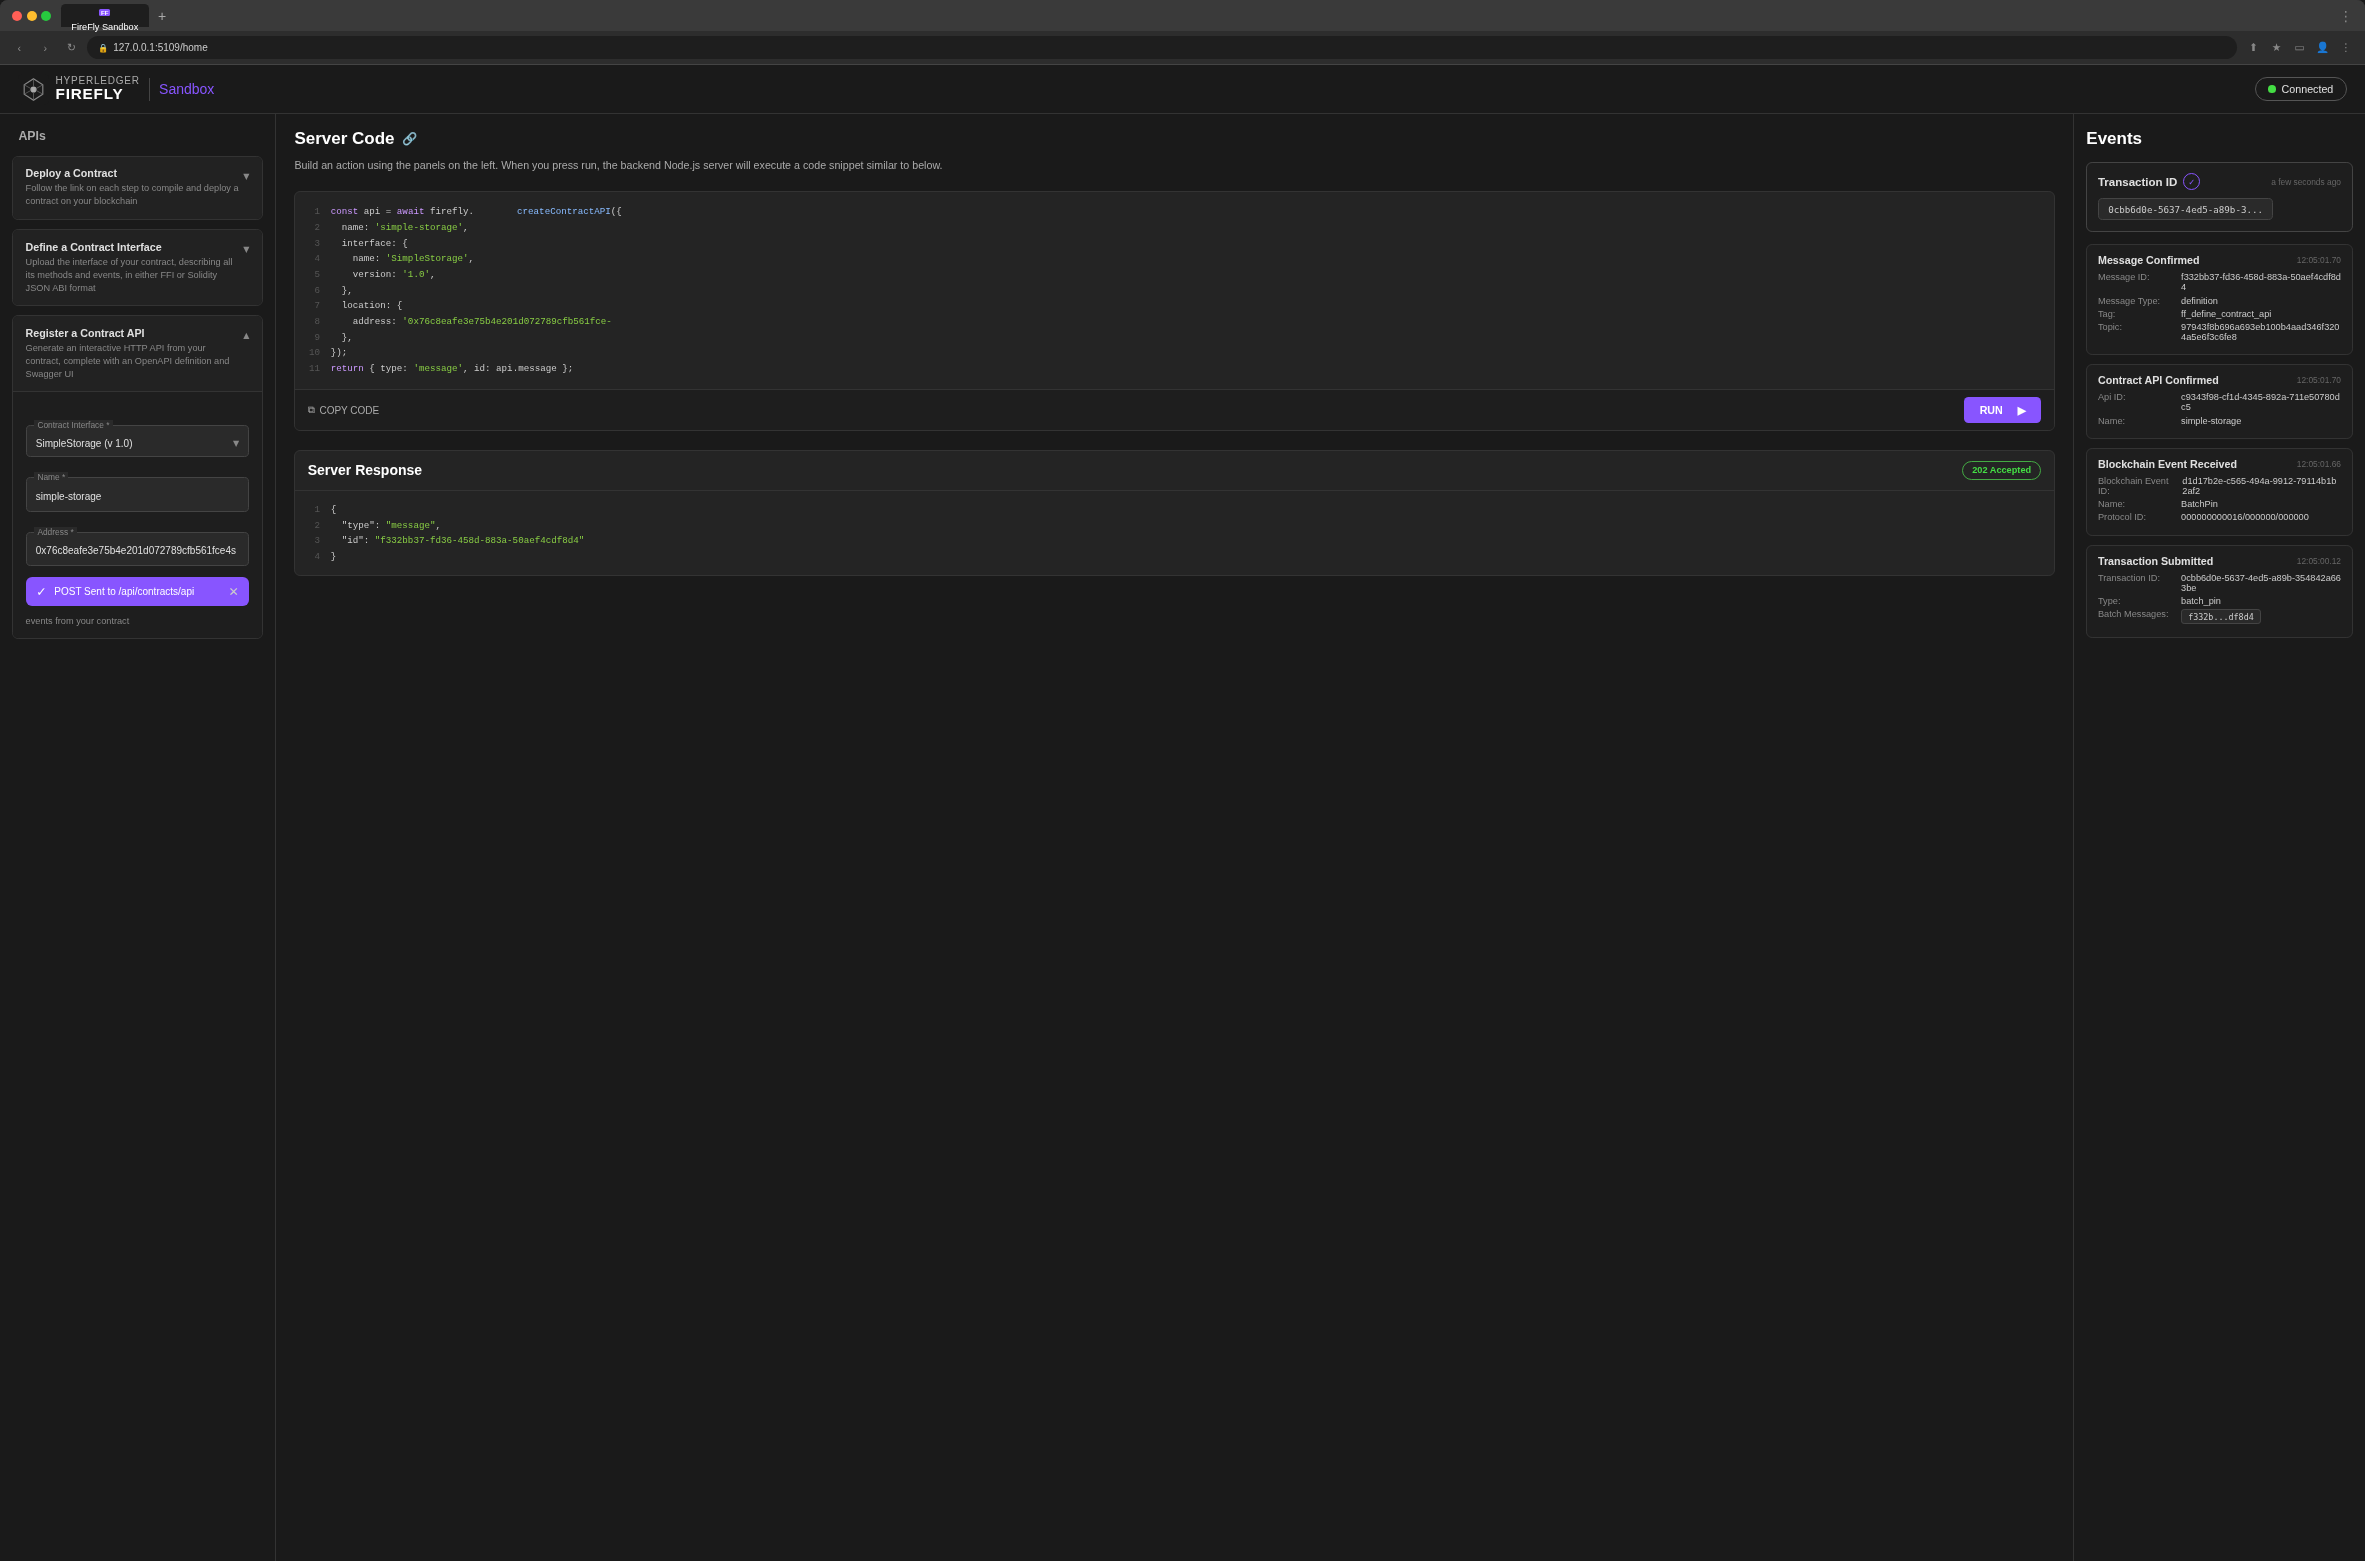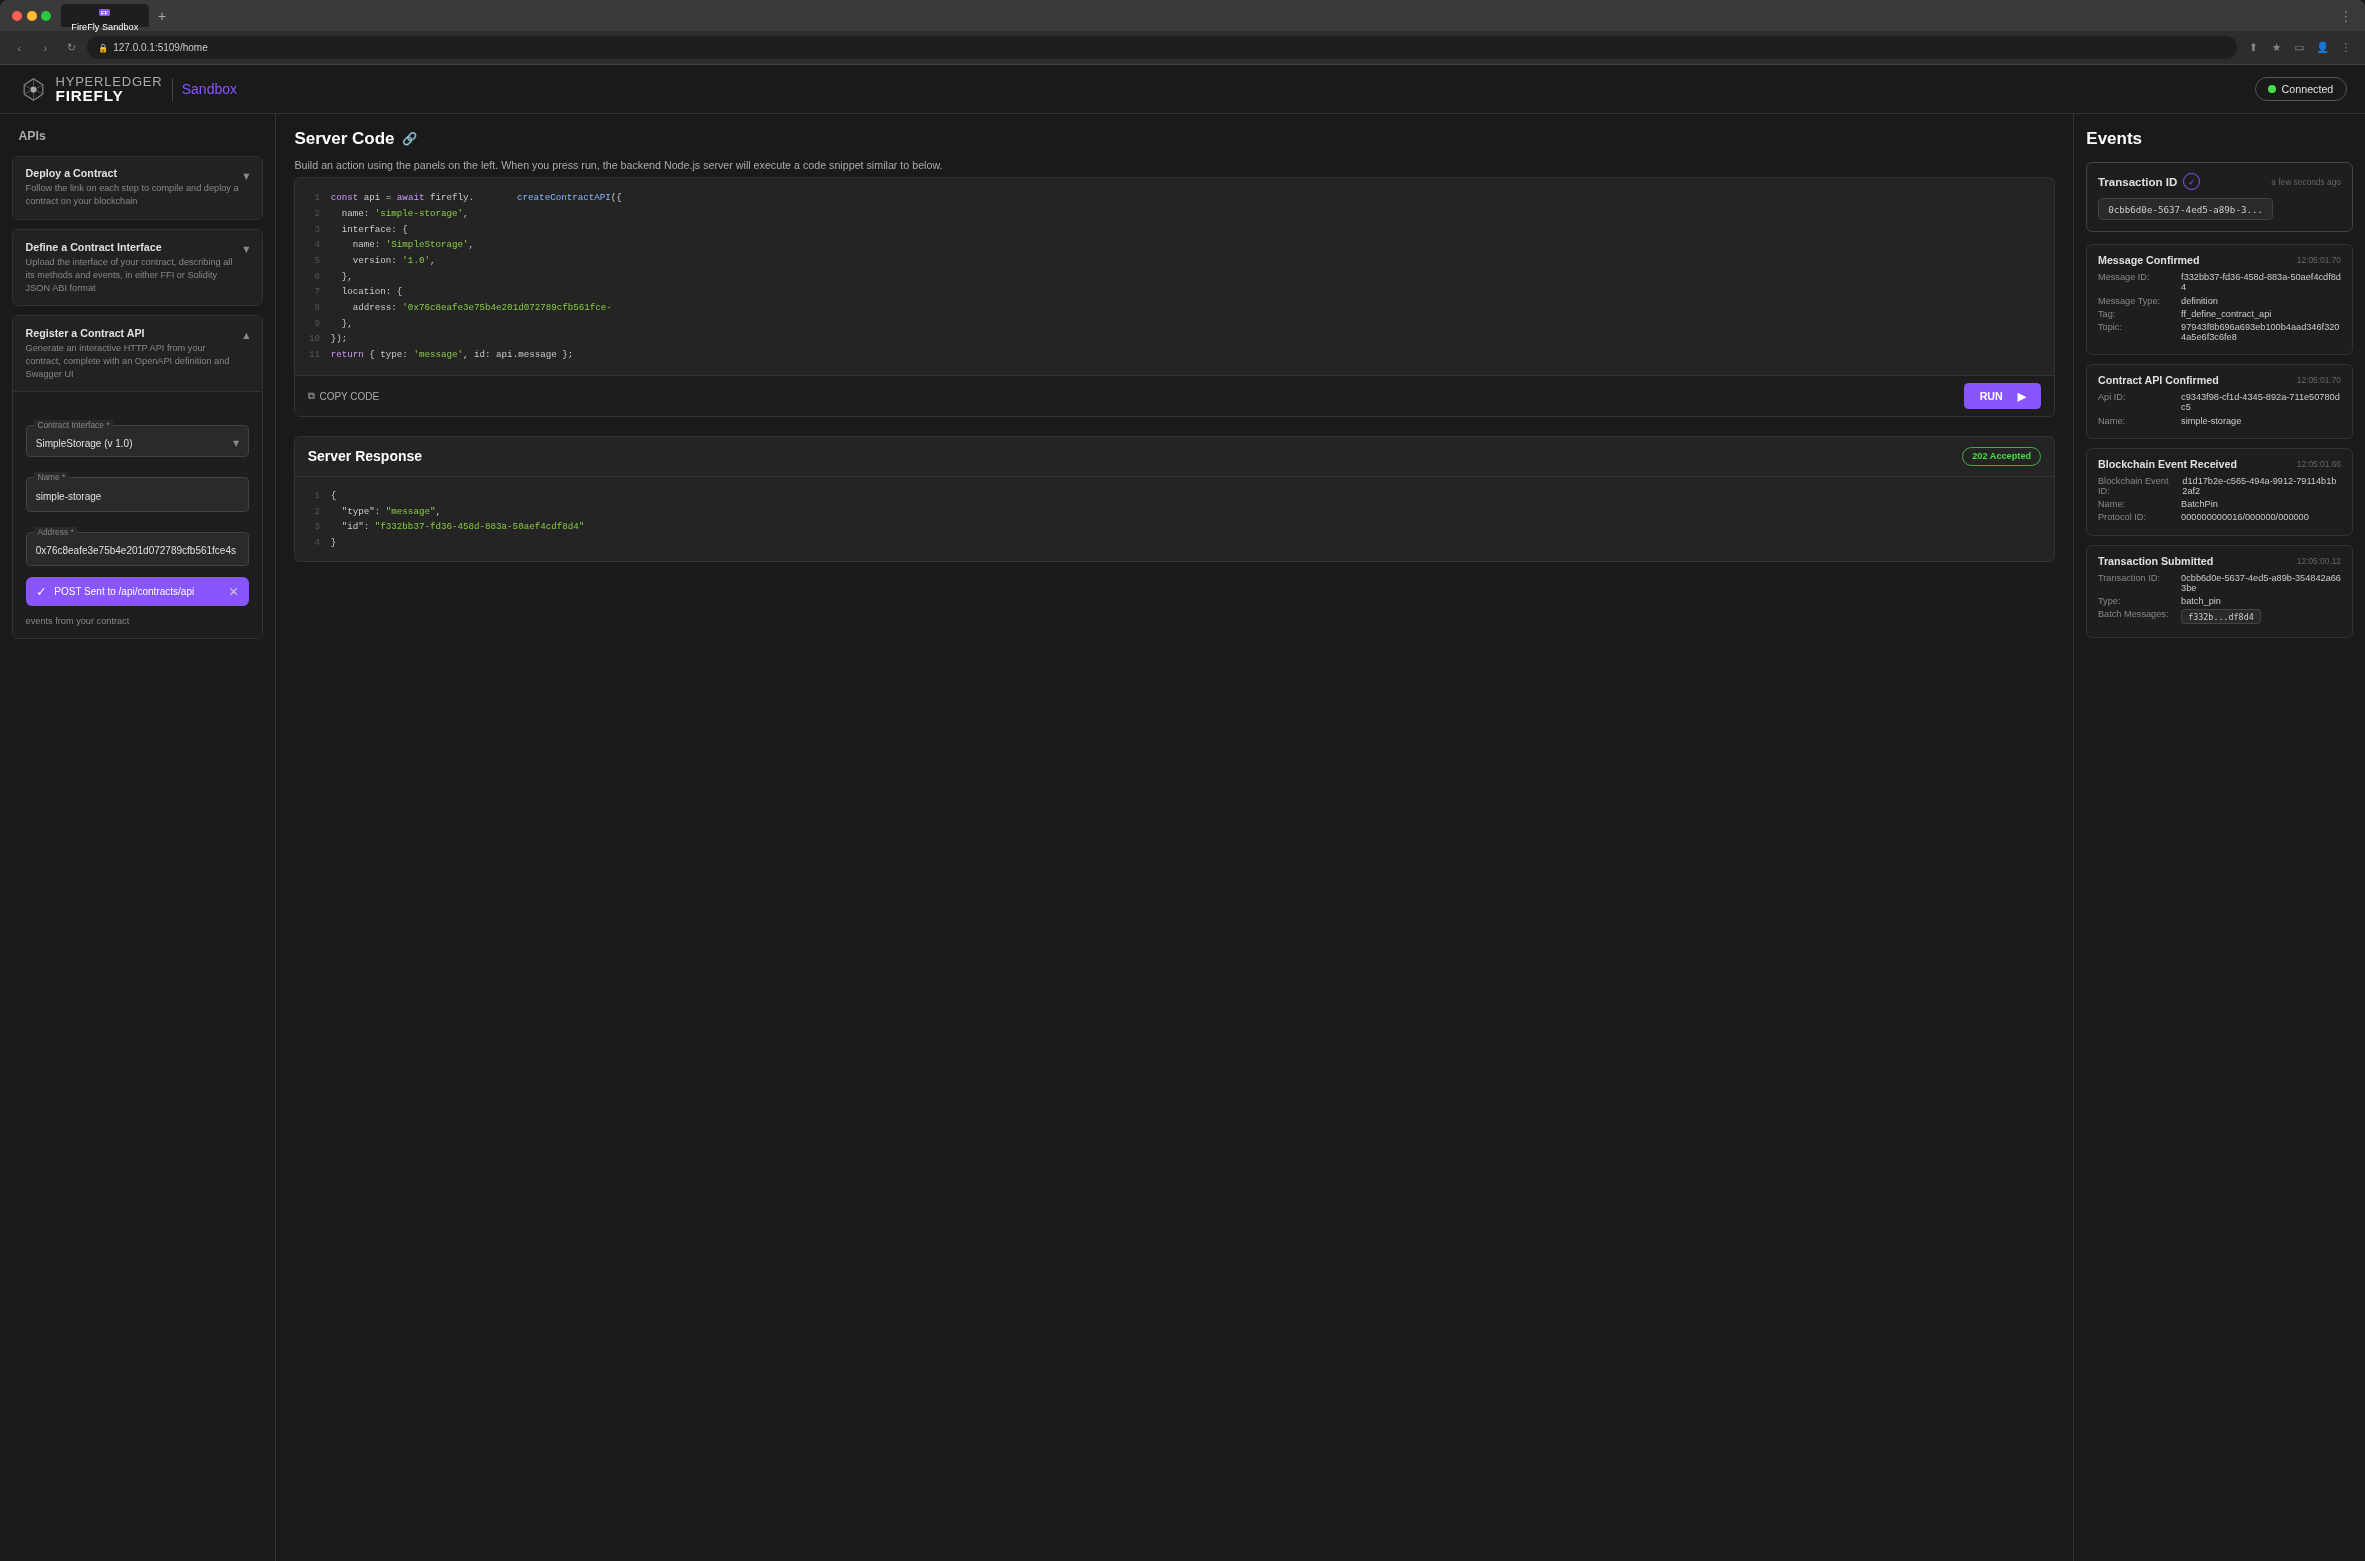--- a/index.html
+++ b/index.html
@@ -158,21 +158,21 @@
     .logo-icon {
       width: 31px;
       height: 31px;
     }
     .brand-text {
       display: flex;
       flex-direction: column;
       line-height: 1;
     }
     .brand-hl {
-      font-size: 13px;
+      font-size: 10px;
       color: #aaa;
       letter-spacing: 0.8px;
       text-transform: uppercase;
     }
     .brand-name {
       font-size: 15.3px;
       font-weight: 700;
       color: #fff;
       letter-spacing: 0.8px;
     }
@@ -332,21 +332,21 @@
       gap: 7.7px;
     }
     .link-icon {
       color: #888;
       font-size: 12.3px;
     }
     .panel-desc {
       font-size: 10.7px;
       color: #aaa;
       line-height: 1.6;
-      margin-bottom: 3px;
+      margin-bottom: 17px;
     }
 
     
     .code-card {
       background: #242424;
       border: 0.8px solid #333;
       border-radius: 6.1px;
       overflow: hidden;
       margin-bottom: 18.4px;
     }

